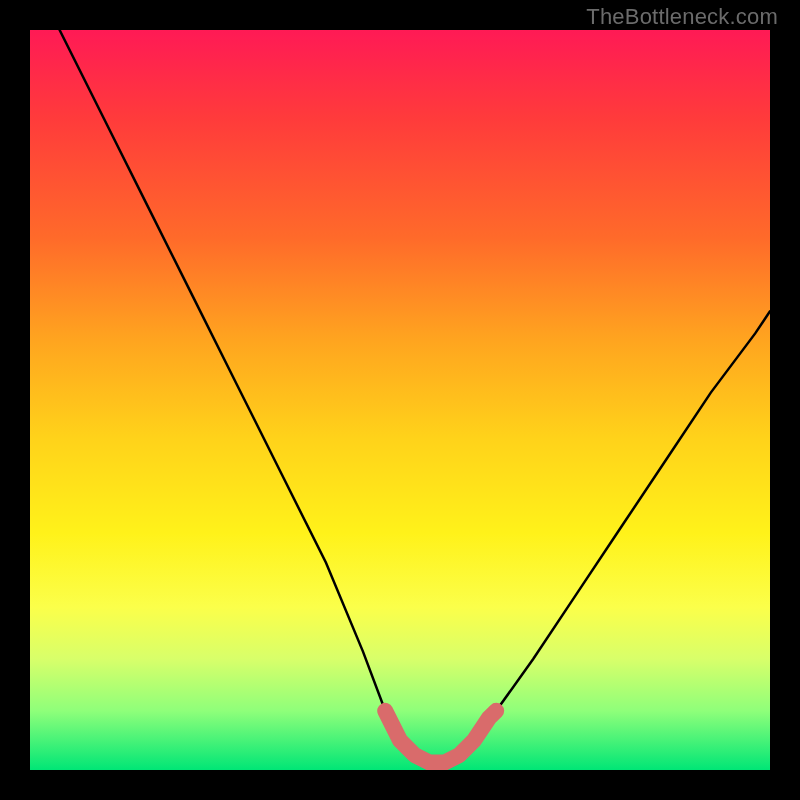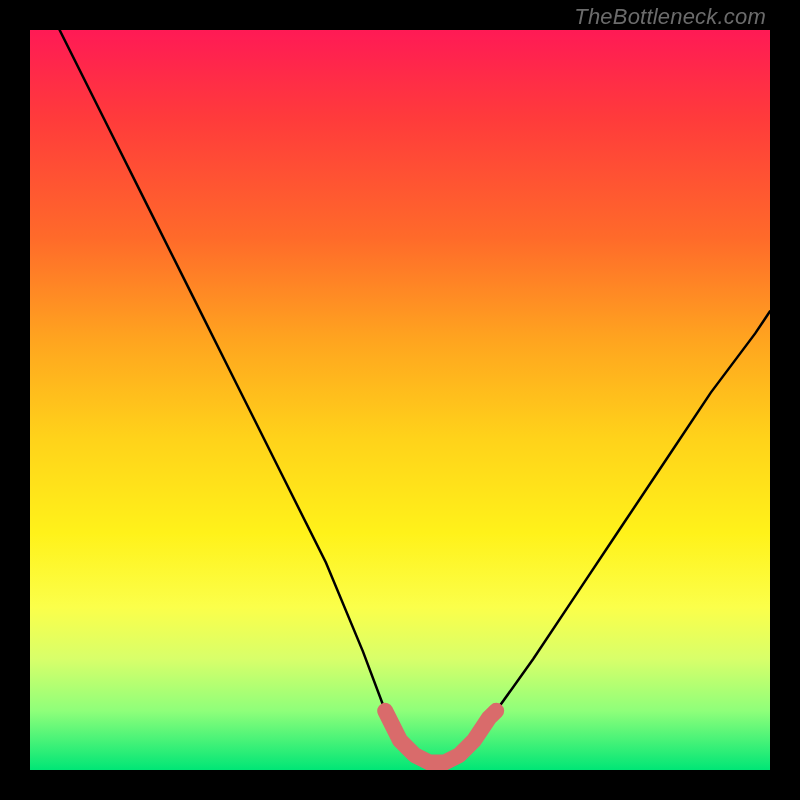--- a/index.html
+++ b/index.html
@@ -19,25 +19,24 @@
       #ffd21a 55%,
       #fff21a 68%,
       #fbff4a 78%,
       #d8ff6a 85%,
       #8fff7a 92%,
       #00e676 100%);
   }
   .watermark {
     position: absolute;
     top: 4px;
-    right: 34px;
+    right: 22px;
     color: #6b6b6b;
     font-size: 22px;
     letter-spacing: 0.2px;
-    font-style: italic;
   }
   svg.overlay {
     position: absolute;
     top: 30px;
     left: 30px;
     width: 740px;
     height: 740px;
   }
 </style>
 </head>

